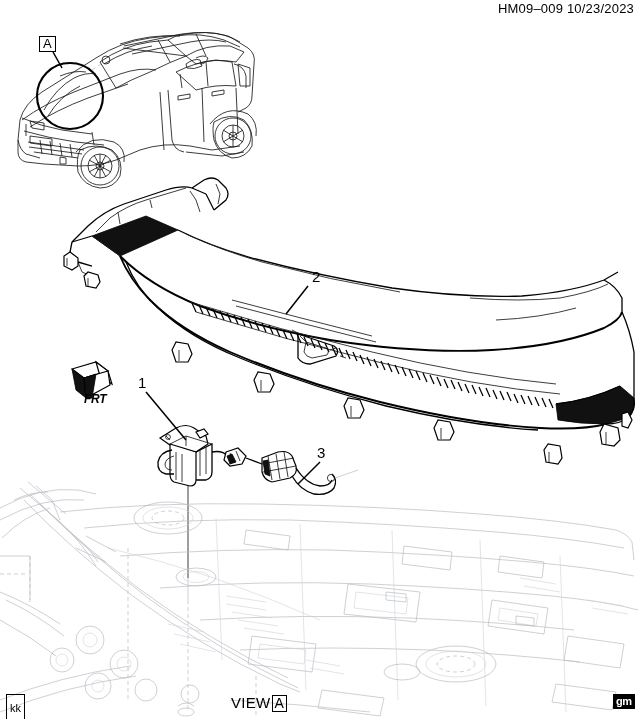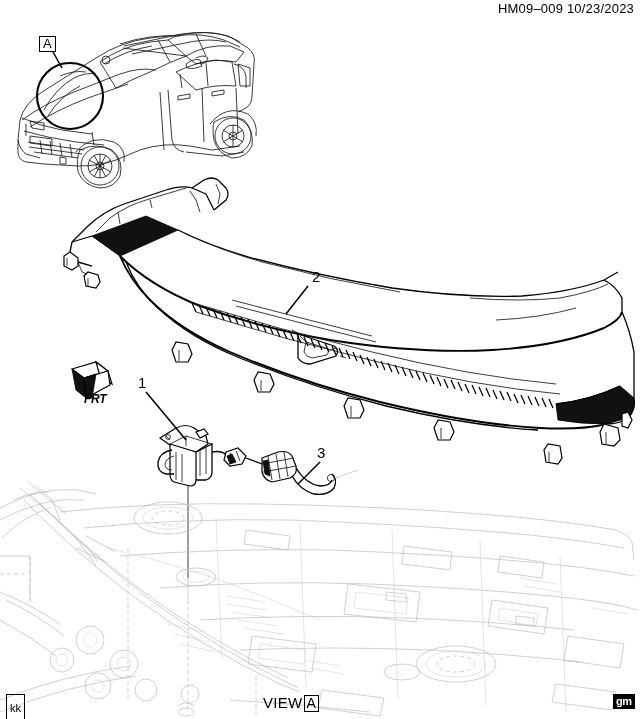--- a/index.html
+++ b/index.html
@@ -3,21 +3,21 @@
 <meta charset="utf-8">
 <title>HM09-009</title>
 <style>
   html,body{margin:0;padding:0;background:#ffffff;}
   body{width:640px;height:719px;position:relative;overflow:hidden;
        font-family:"Liberation Sans",sans-serif;color:#000;}
   #sheet{position:absolute;inset:0;width:640px;height:719px;}
   .hdr{position:absolute;top:1px;right:6px;font-size:13px;letter-spacing:.2px;
        white-space:nowrap;font-family:"Liberation Sans",sans-serif;}
   .viewlbl{position:absolute;left:231px;top:694px;font-size:15px;
-           letter-spacing:.3px;white-space:nowrap;margin-left:32px;}
+           letter-spacing:.3px;white-space:nowrap;}
   .viewlbl .bx{display:inline-block;border:1.4px solid #000;padding:0 2px 0 2px;
                line-height:15px;margin-left:1px;font-size:14px;}
   .kkbox{position:absolute;left:6px;top:694px;border:1.5px solid #000;
          padding:8px 3px;font-size:11px;line-height:11px;}
   .gmbox{position:absolute;left:613px;top:694px;border:1.5px solid #000;
          background:#000;color:#fff;padding:1px 2px;font-size:11px;
          line-height:11px;font-weight:bold;letter-spacing:-.5px;}
   .abox{position:absolute;left:39px;top:36px;border:1.6px solid #000;
         padding:0px 3px;font-size:13px;line-height:14px;background:#fff;}
   .num{position:absolute;font-size:15px;line-height:15px;}

